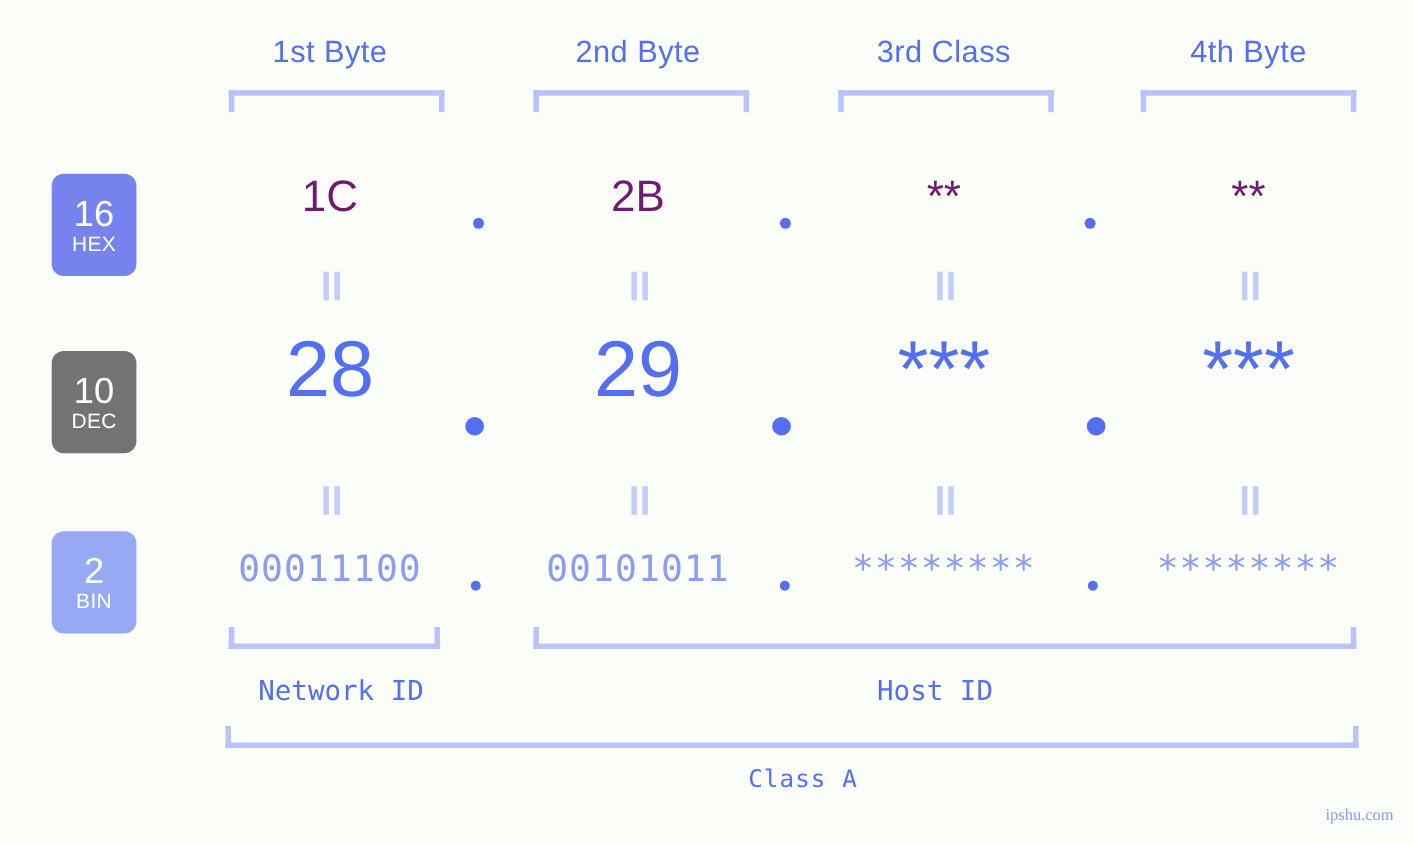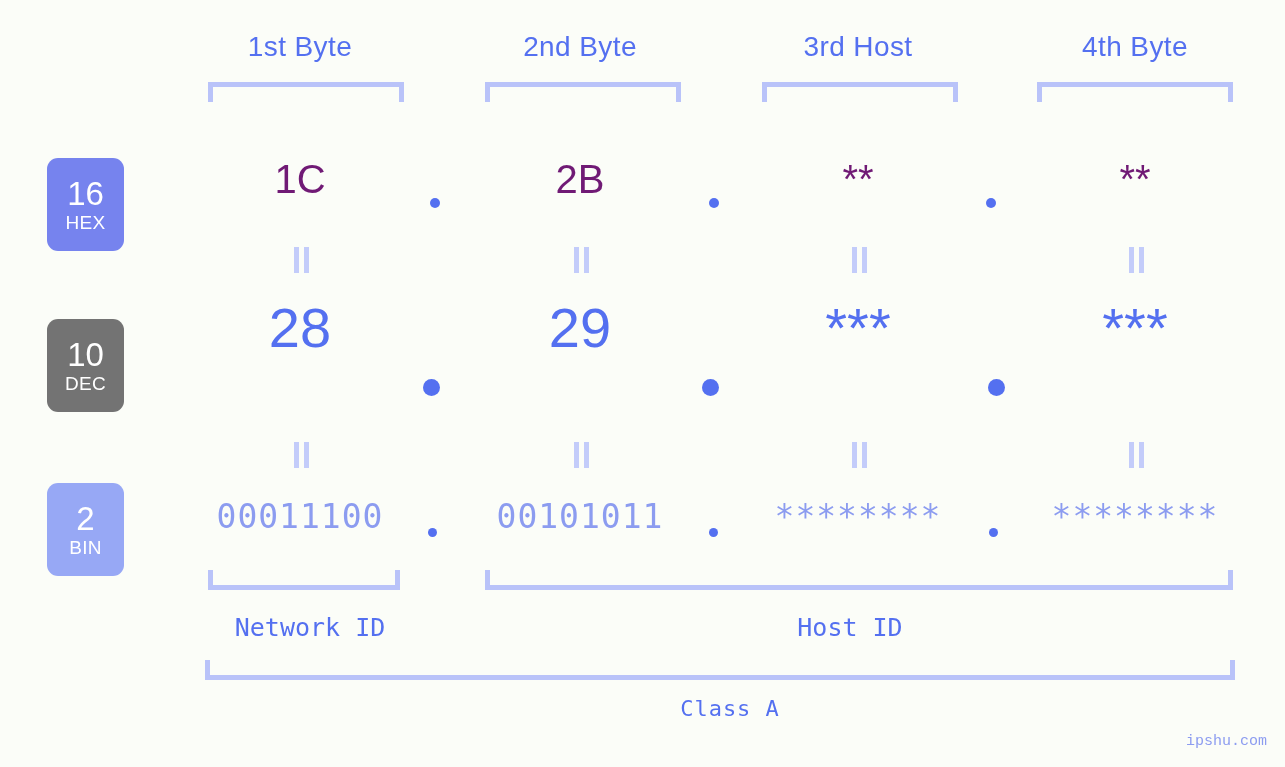--- a/index.html
+++ b/index.html
@@ -66,21 +66,21 @@
     text-align: center;
     white-space: nowrap;
   }
   .row-hex .cell {
     font-size: 40px;
     color: #701a75;
     font-family: "Liberation Sans", sans-serif;
     top: 157px;
   }
   .row-dec .cell {
-    font-size: 56px;
+    font-size: 72px;
     color: #5470f0;
     font-family: "Liberation Sans", sans-serif;
     top: 300px;
     line-height: 1.0;
   }
   .row-bin .cell {
     font-size: 33px;
     color: #8c9cf0;
     font-family: "DejaVu Sans Mono", monospace;
     top: 497px;
@@ -131,31 +131,31 @@
     font-family: "DejaVu Sans Mono", monospace;
     white-space: nowrap;
     letter-spacing: 1px;
   }
   .watermark {
     position: absolute;
     right: 18px;
     bottom: 17px;
     font-size: 15px;
     color: #8c9cf0;
-    font-family: Liberation Mono, monospace;
+    font-family: Liberation Serif, serif;
   }
 </style>
 </head>
 <body>
 
 <div class="stage">
 
   <div class="byte-title" style="left:170px;">1st Byte</div>
   <div class="byte-title" style="left:450px;">2nd Byte</div>
-  <div class="byte-title" style="left:728px;">3rd Host</div>
+  <div class="byte-title" style="left:728px;">3rd Class</div>
   <div class="byte-title" style="left:1005px;">4th Byte</div>
 
   <div class="bracket-top" style="left:208px;  width:196px;"></div>
   <div class="bracket-top" style="left:485px;  width:196px;"></div>
   <div class="bracket-top" style="left:762px;  width:196px;"></div>
   <div class="bracket-top" style="left:1037px; width:196px;"></div>
 
   <div class="badge" style="top:158px; background:#7683ee;">
     <span class="num">16</span>
     <span class="lbl">HEX</span>

